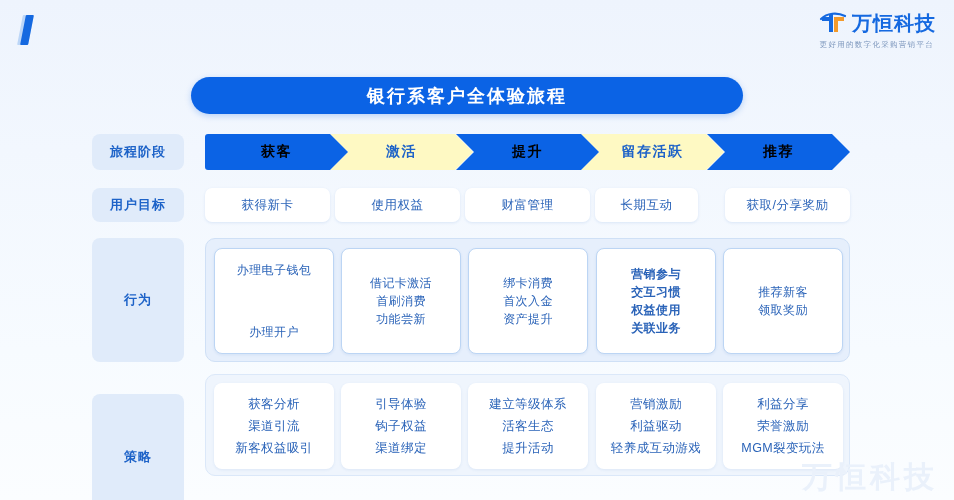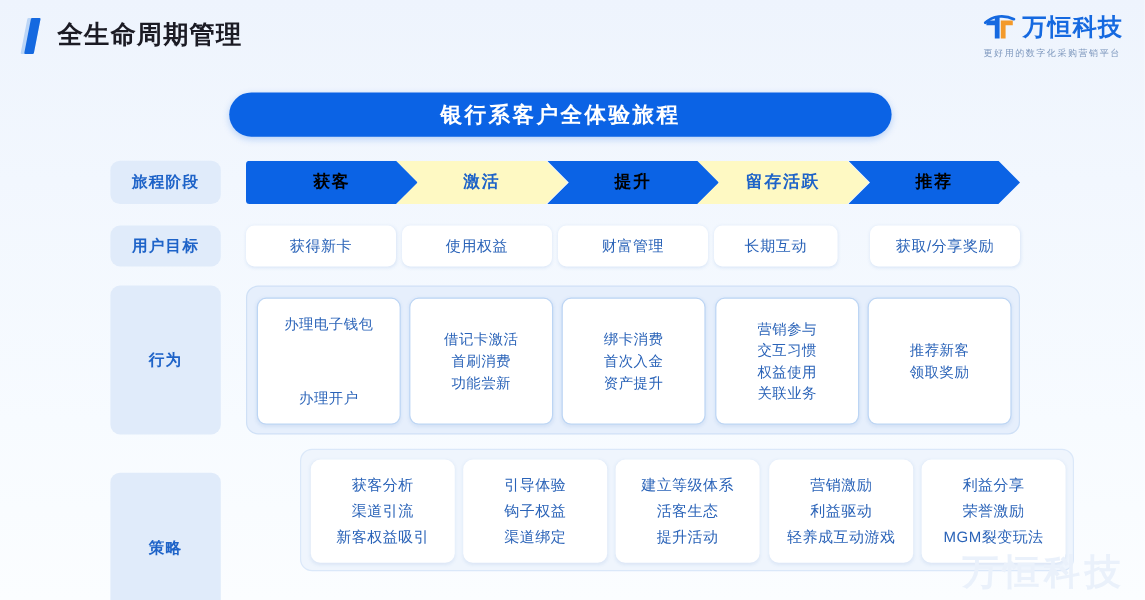--- a/index.html
+++ b/index.html
@@ -166,21 +166,20 @@
 
   
   .strat-band {
     position: absolute;
     left: 205px; top: 374px;
     width: 645px; height: 102px;
     background: #eff5fd;
     border: 1px solid #dbe8f9;
     border-radius: 10px;
     box-sizing: border-box;
-    margin-left: 45px;
   }
   .strat-card {
     position: absolute; top: 8px; height: 86px;
     background: #ffffff;
     border-radius: 8px;
     box-sizing: border-box;
     display: flex; flex-direction: column;
     align-items: center; justify-content: center;
     box-shadow: 0 1px 3px rgba(45,105,190,0.10);
   }
@@ -202,21 +201,20 @@
   }
 </style>
 </head>
 <body>
 
 <div class="header">
   <div class="title-accent">
     <div class="bar-back"></div>
     <div class="bar-front"></div>
   </div>
-  <div class="page-title">全生命周期管理</div>
 
   <div class="logo-wrap">
     <div class="logo-row">
       <div class="logo-mark">
         <svg width="28" height="26" viewBox="0 0 28 26" xmlns="http://www.w3.org/2000/svg">
           <path d="M3 7 L10 7 L10 4 L14 4 L14 22 L10 22 L10 11 L3 11 Z" fill="#1569e0"></path>
           <path d="M15 7 L25 7 L25 11 L19 11 L19 22 L15 22 Z" fill="#f39a2b"></path>
           <path d="M2 9 C8 3, 18 2, 26 6" stroke="#1569e0" stroke-width="2.2" fill="none" stroke-linecap="round"></path>
         </svg>
       </div>
@@ -275,21 +273,21 @@
     <div class="behav-card" style="left: 135px; width: 120px;">
       <span>借记卡激活</span>
       <span>首刷消费</span>
       <span>功能尝新</span>
     </div>
     <div class="behav-card" style="left: 262px; width: 120px;">
       <span>绑卡消费</span>
       <span>首次入金</span>
       <span>资产提升</span>
     </div>
-    <div class="behav-card" style="left: 390px; width: 120px;">
+    <div class="behav-card" style="left: 390px; width: 120px; font-weight: bold;">
       <span>营销参与</span>
       <span>交互习惯</span>
       <span>权益使用</span>
       <span>关联业务</span>
     </div>
     <div class="behav-card" style="left: 517px; width: 120px;">
       <span>推荐新客</span>
       <span>领取奖励</span>
     </div>
   </div>

